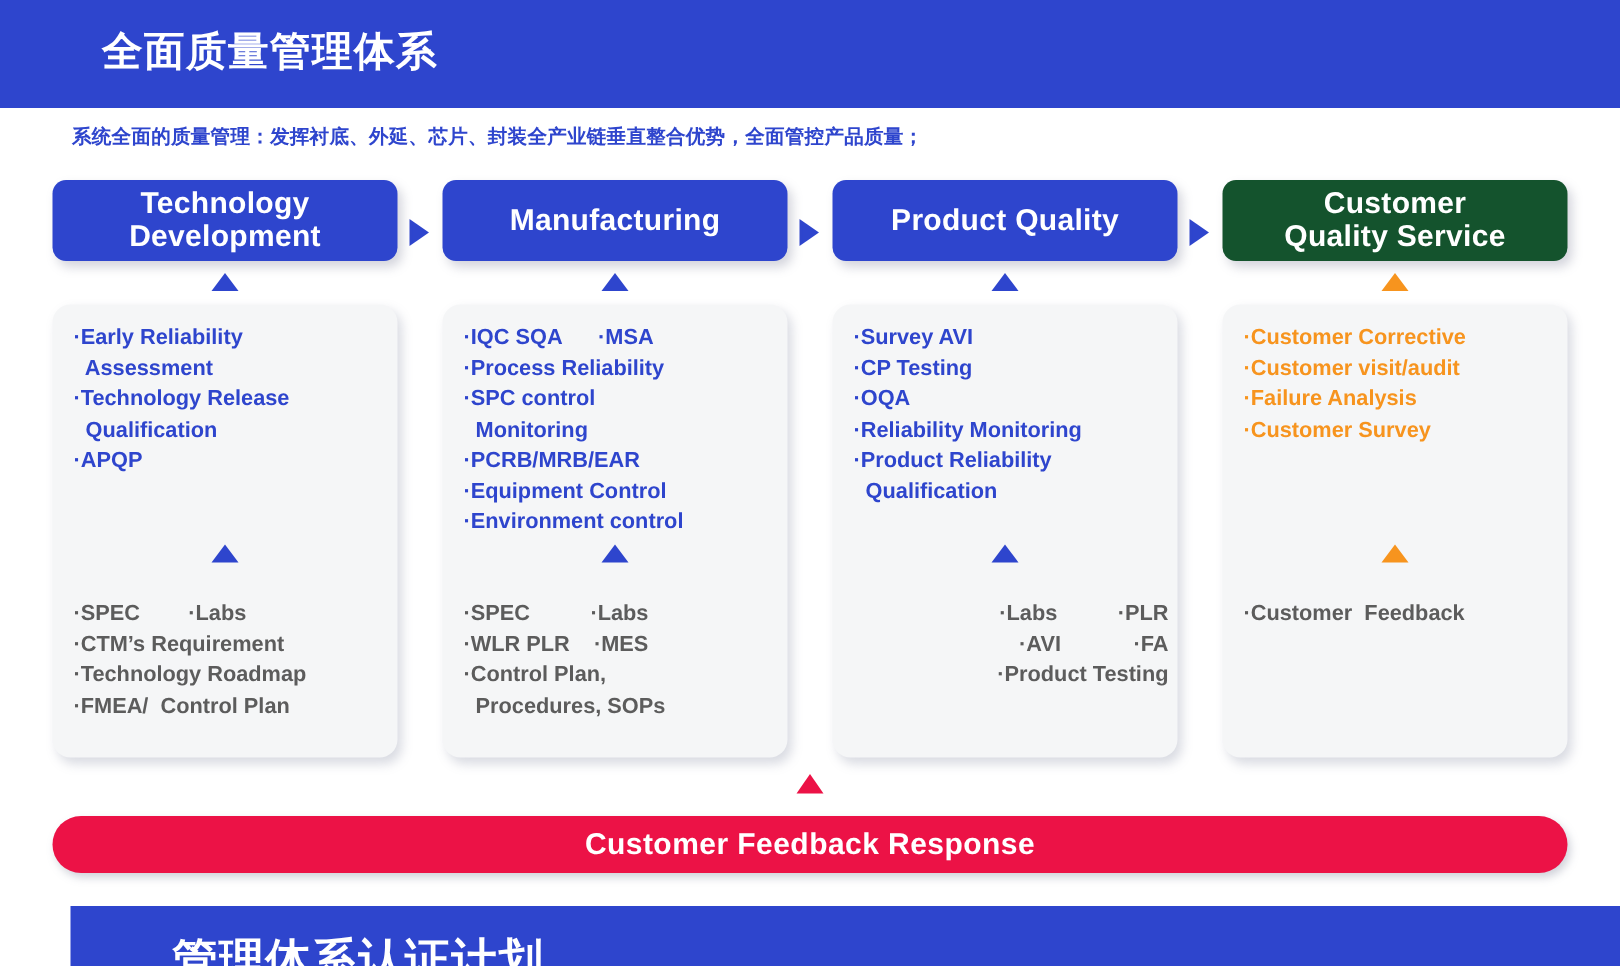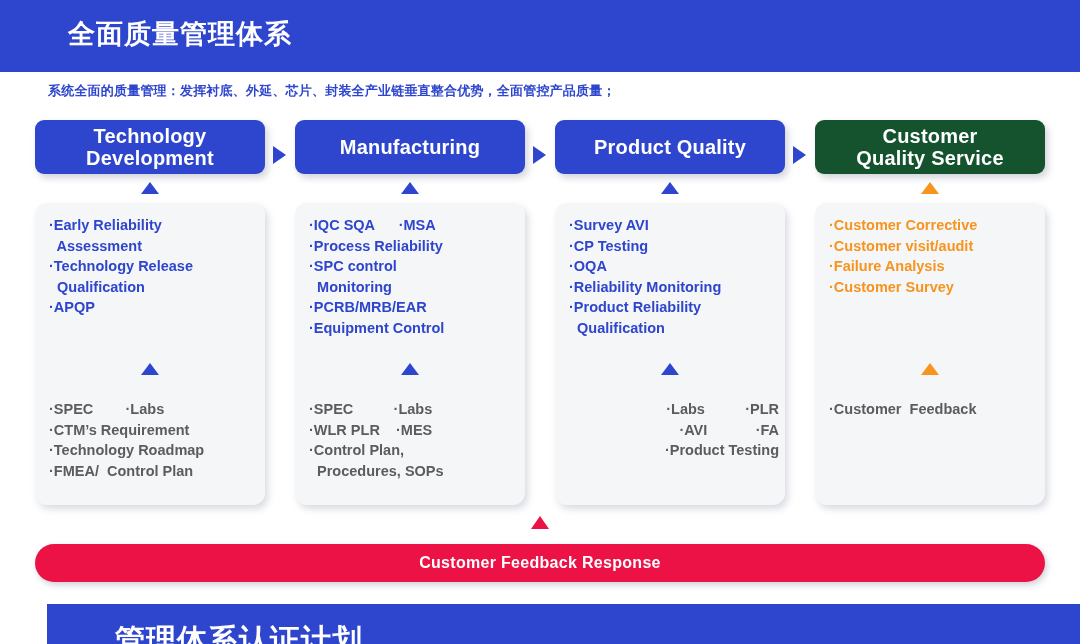--- a/index.html
+++ b/index.html
@@ -169,21 +169,21 @@
     left: 35px;
     top: 544px;
     width: 1010px;
     height: 38px;
     background: #ec1246;
     border-radius: 19px;
     display: flex;
     align-items: center;
     justify-content: center;
     color: #ffffff;
-    font-size: 16px;
+    font-size: 20px;
     font-weight: bold;
     box-shadow: 2px 3px 6px rgba(120,125,150,0.35);
     box-sizing: border-box;
     letter-spacing: 0.3px;
   }
 
   
   .footer-band {
     position: absolute;
     left: 0;
@@ -249,20 +249,21 @@
     </div>
     <div class="tri-up tri-blue pill-tri"></div>
     <div class="card">
       <ul class="list top">
         <li>·IQC SQA      ·MSA</li>
         <li>·Process Reliability</li>
         <li>·SPC control</li>
         <li>  Monitoring</li>
         <li>·PCRB/MRB/EAR</li>
         <li>·Equipment Control</li>
+        <li>·Environment control</li>
       </ul>
       <div class="tri-up tri-blue mid-tri" style="top:160px;"></div>
       <ul class="list bottom" style="top:196px;">
         <li>·SPEC          ·Labs</li>
         <li>·WLR PLR    ·MES</li>
         <li>·Control Plan,</li>
         <li>  Procedures, SOPs</li>
       </ul>
     </div>
   </div>

